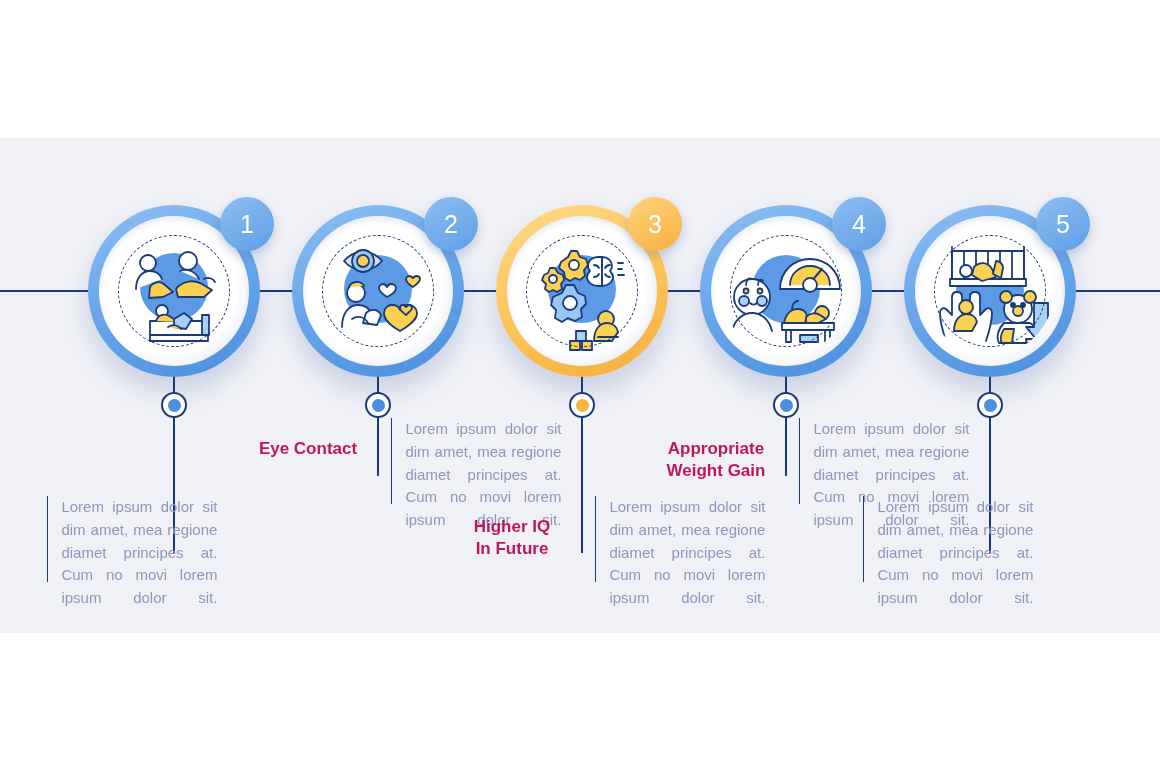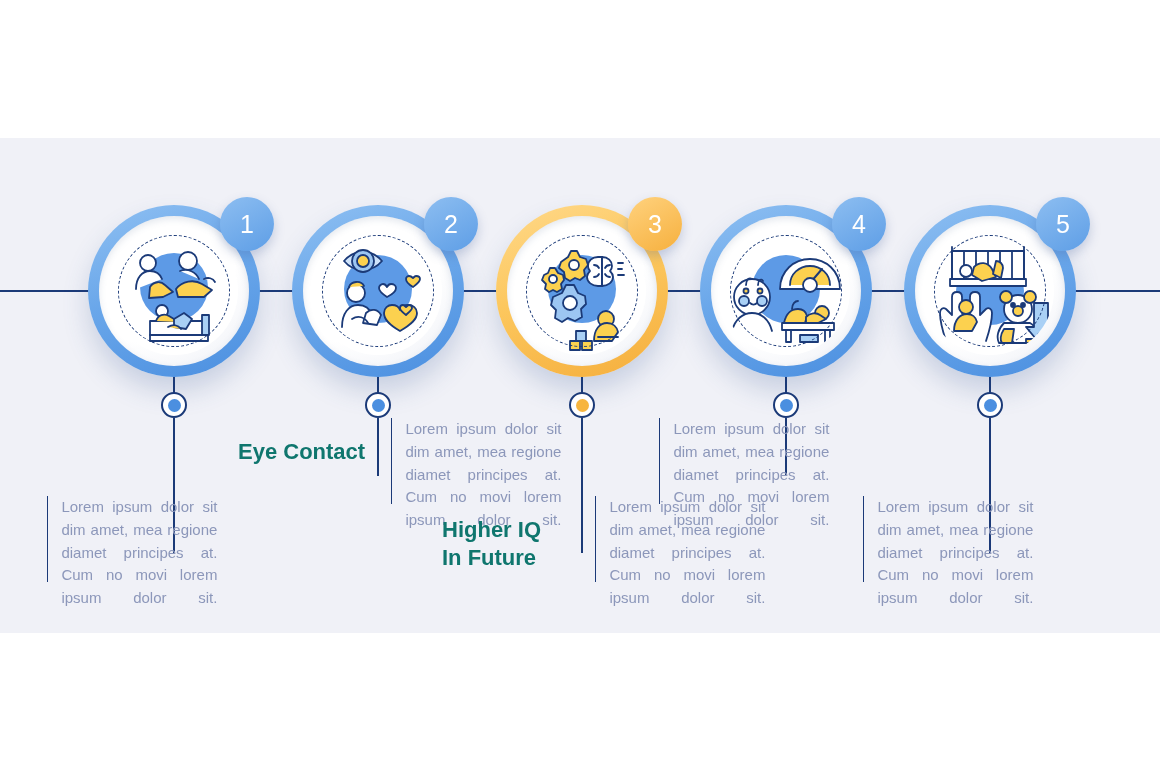--- a/index.html
+++ b/index.html
@@ -130,25 +130,25 @@
 
   
   .tbox {
     position: absolute;
     display: flex;
     align-items: flex-start;
   }
 
   .ttitle {
     width: 140px;
-    text-align: left;
-    font-size: 22px;
+    text-align: center;
+    font-size: 17px;
     font-weight: bold;
     line-height: 1.28;
-    color: #0f766e;
+    color: #be185d;
     padding-top: 20px;
     white-space: pre-line;
   }
 
   .tsep {
     width: 1.4px;
     height: 86px;
     background: #1b3a78;
     margin: 0 13px;
     flex: none;
@@ -321,20 +321,22 @@
     </div>
     <div class="badge">4</div>
   </div>
   <div class="stem" style="left:786px; top:377px; height:32px"></div>
   <div class="dot" style="left:786px; top:392px">
       <i></i>
     </div>
   <div class="stem" style="left:786px; top:418px; height:58px"></div>
 
   <div class="tbox" style="left:646px; top:418px">
+    <div class="ttitle">Appropriate
+Weight Gain</div>
     <div class="tsep"></div>
     <div class="tbody">Lorem ipsum dolor sit dim amet, mea regione diamet principes at. Cum no movi lorem ipsum dolor sit.</div>
   </div>
 
   <div class="node" style="left:990px">
     <div class="ring"></div>
     <div class="ring-inner"></div>
     <div class="disc">
       <svg class="art" width="128" height="128" viewBox="0 0 128 128">
         <circle cx="64" cy="64" r="34" fill="#5d9ae6"></circle>

